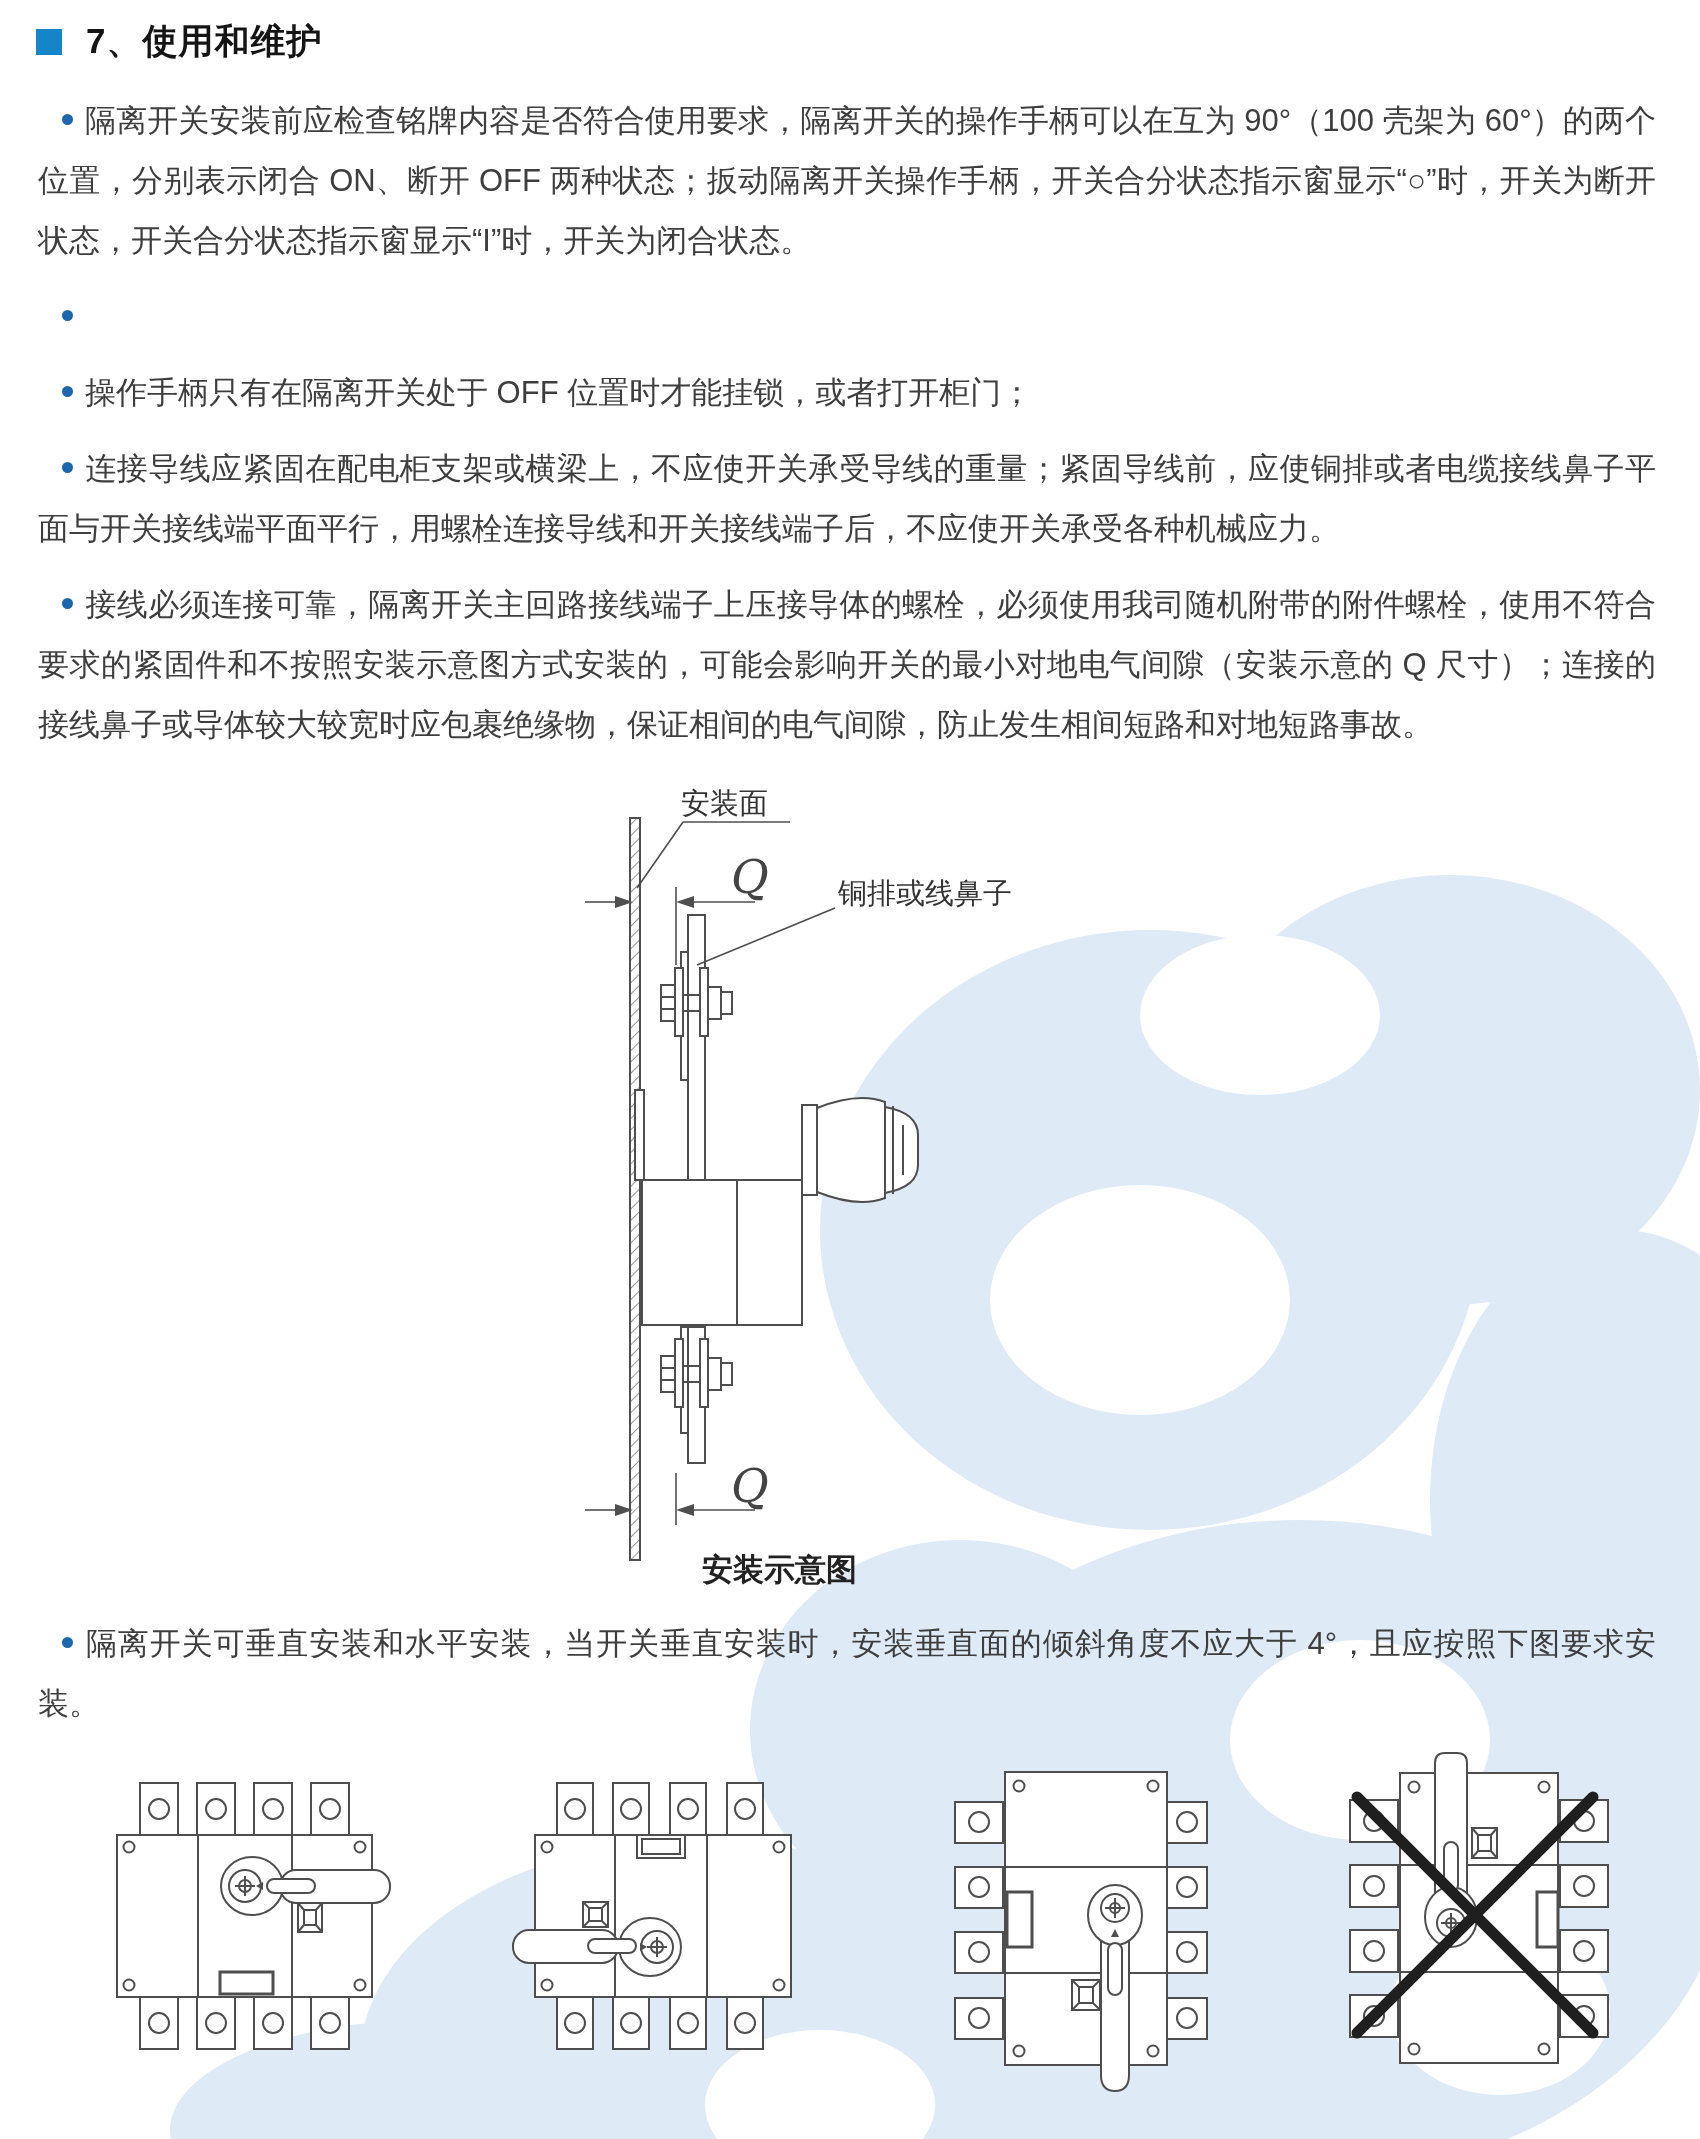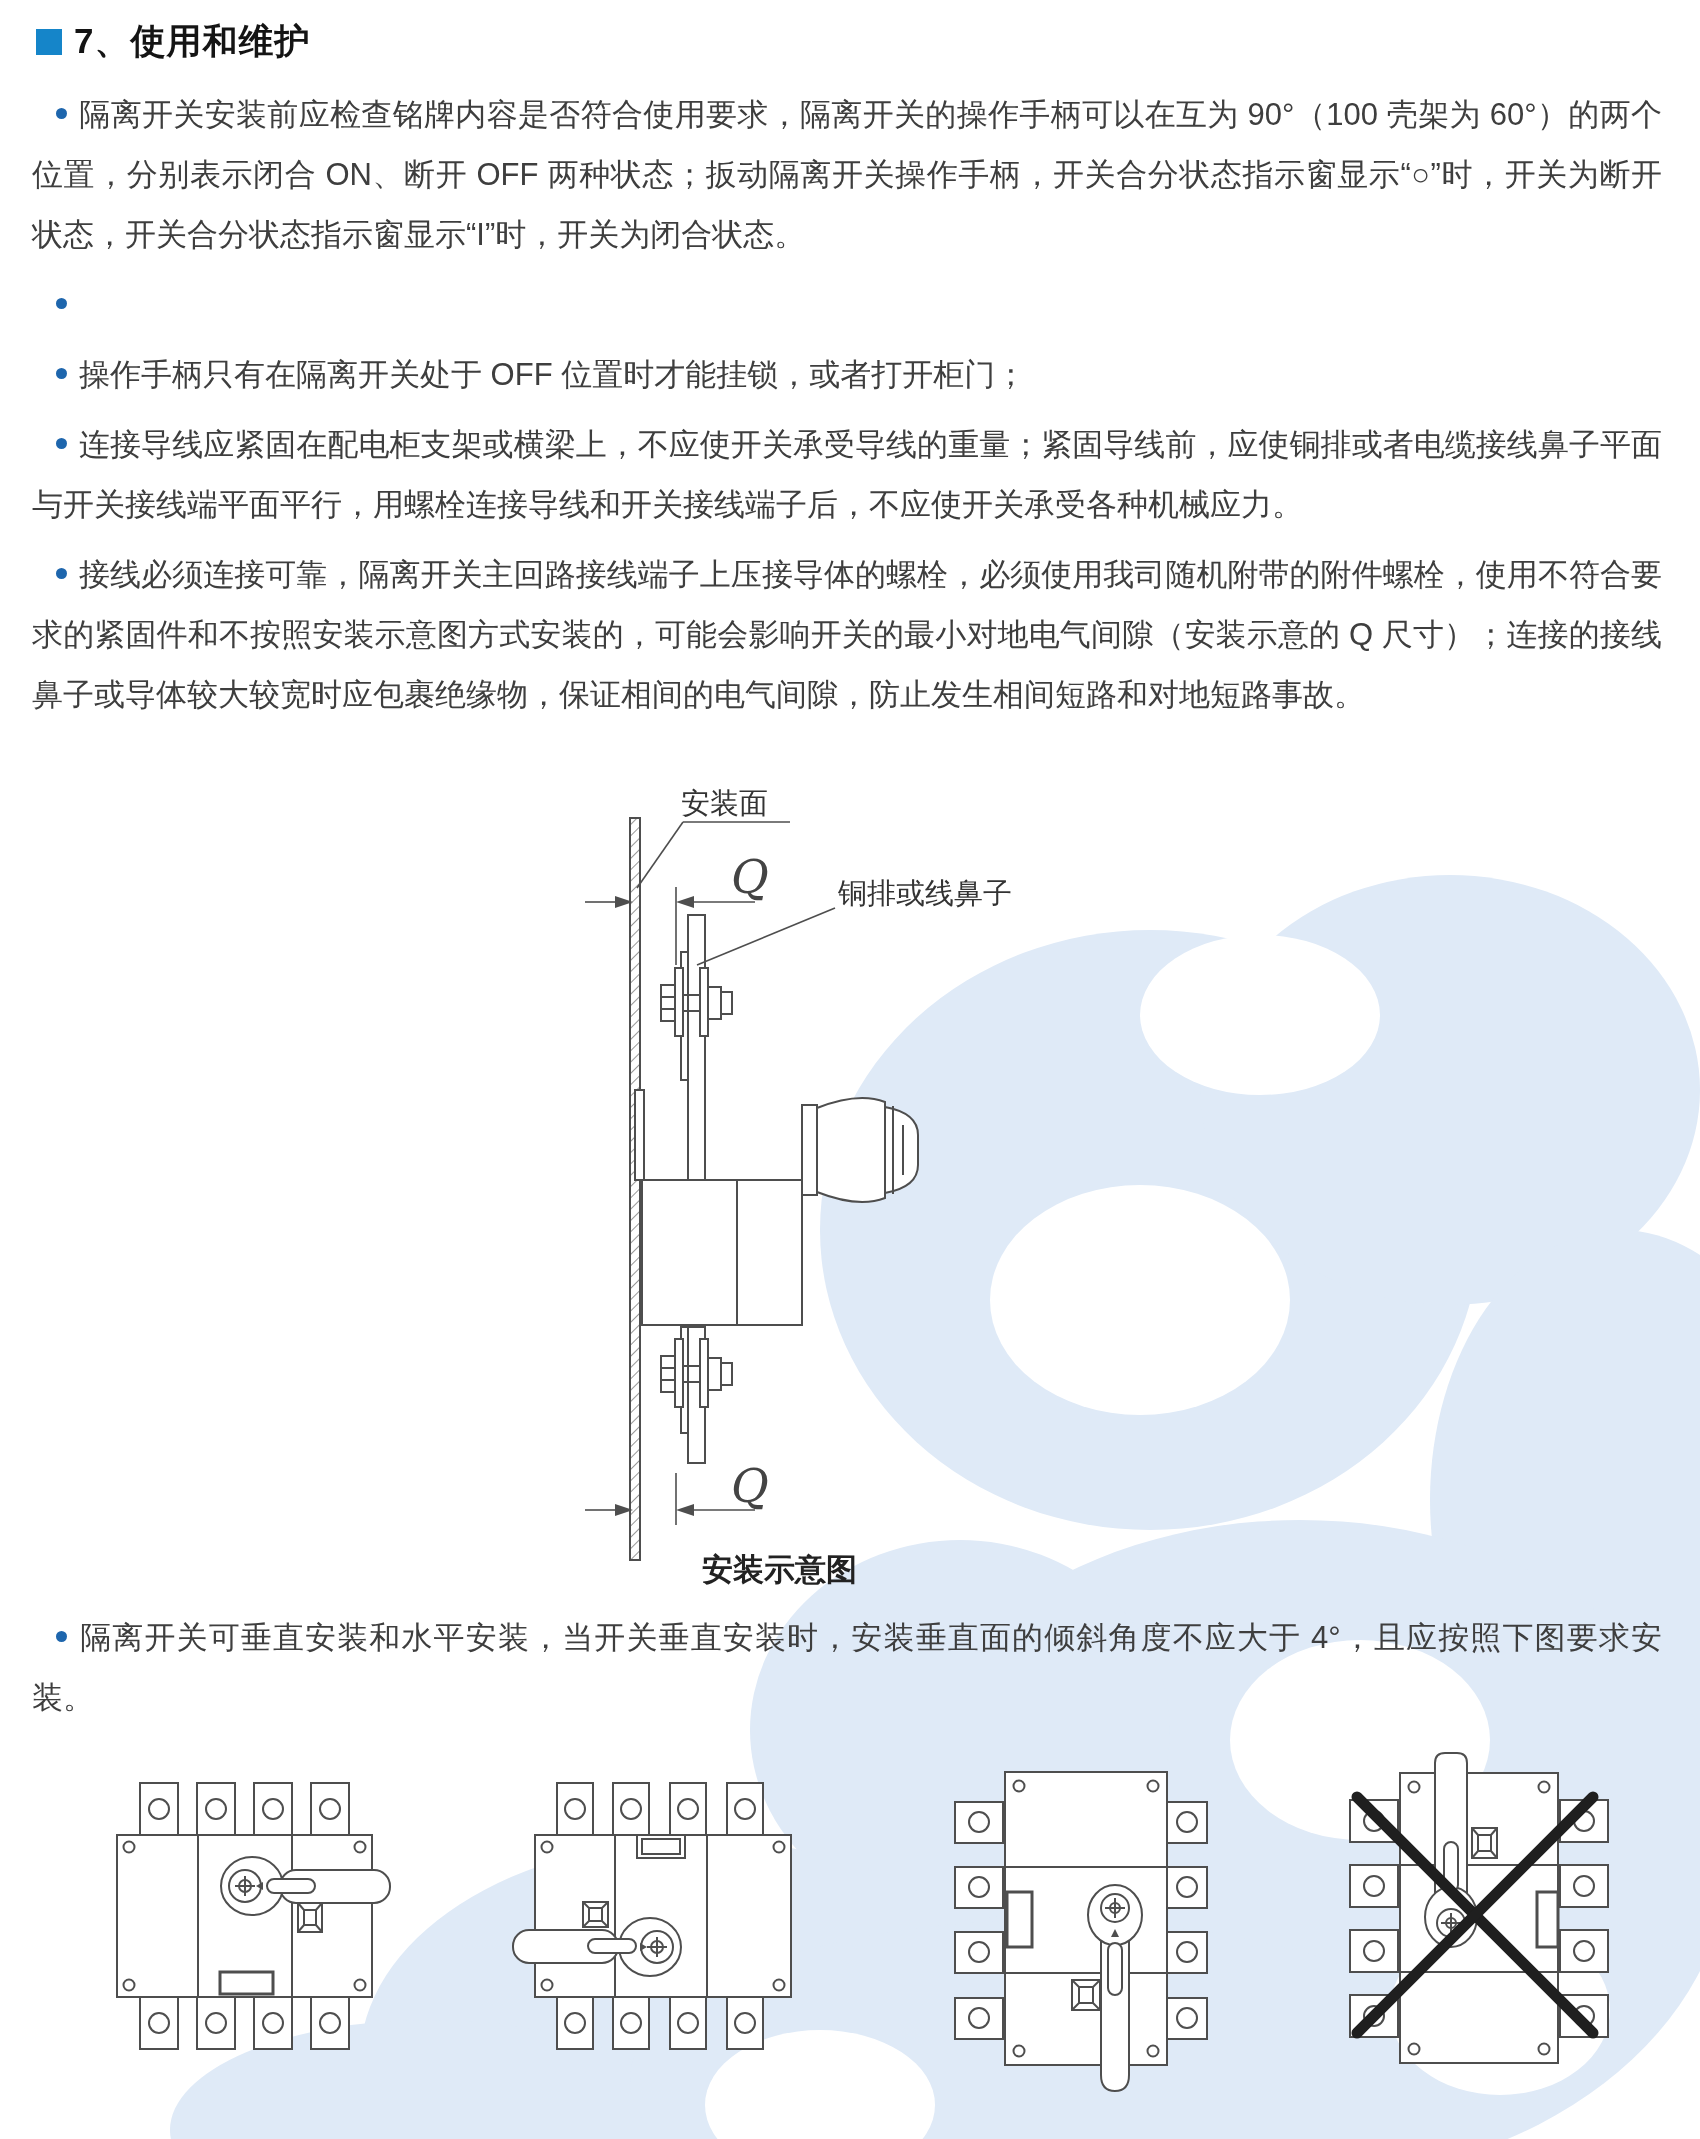--- a/index.html
+++ b/index.html
@@ -1,28 +1,28 @@
 <!DOCTYPE html>
 <html><head>
 <meta charset="utf-8">
 <style>
   html,body{margin:0;padding:0;background:#ffffff;}
   .page{position:relative;width:1700px;height:2139px;background:#ffffff;overflow:hidden;
         font-family:"Liberation Sans","DejaVu Sans",sans-serif;color:#3e3e3e;}
   .watermark{position:absolute;left:0;top:0;z-index:0;}
   .content{position:absolute;left:0;top:0;width:100%;height:100%;z-index:1;}
 
-  .title-row{position:absolute;left:36px;top:18px;display:flex;align-items:center;gap:12px;}
+  .title-row{position:absolute;left:36px;top:18px;display:flex;align-items:center;gap:24px;}
   .title-square{width:26px;height:26px;background:#1585c9;display:inline-block;}
   .title{margin:0;font-size:35px;font-weight:bold;color:#141414;letter-spacing:1px;}
 
   .body-text{position:absolute;left:22px;width:1650px;}
   .body-text.top{top:75px;}
   .body-text.mid{top:1598px;}
-  .para{margin:10px;text-align:justify;text-indent:24px;font-size:31px;line-height:60px;color:#3e3e3e;}
+  .para{margin:16px;text-align:justify;text-indent:24px;font-size:31px;line-height:60px;color:#3e3e3e;}
   .dot{display:inline-block;width:11px;height:11px;border-radius:50%;background:#1e66ad;
        vertical-align:middle;margin:-6px 12px 0 0;}
 
   .fig{position:absolute;}
   .fig-install{left:555px;top:775px;}
   .fig-a{left:95px;top:1773px;}
   .fig-b{left:470px;top:1773px;}
   .fig-c{left:945px;top:1765px;}
   .fig-d{left:1340px;top:1745px;}
 

